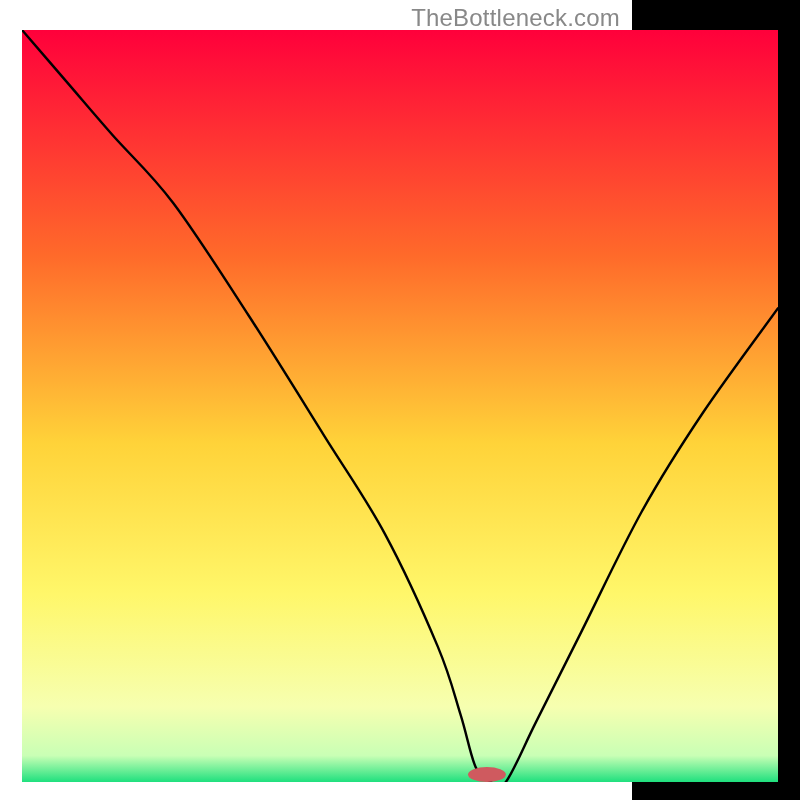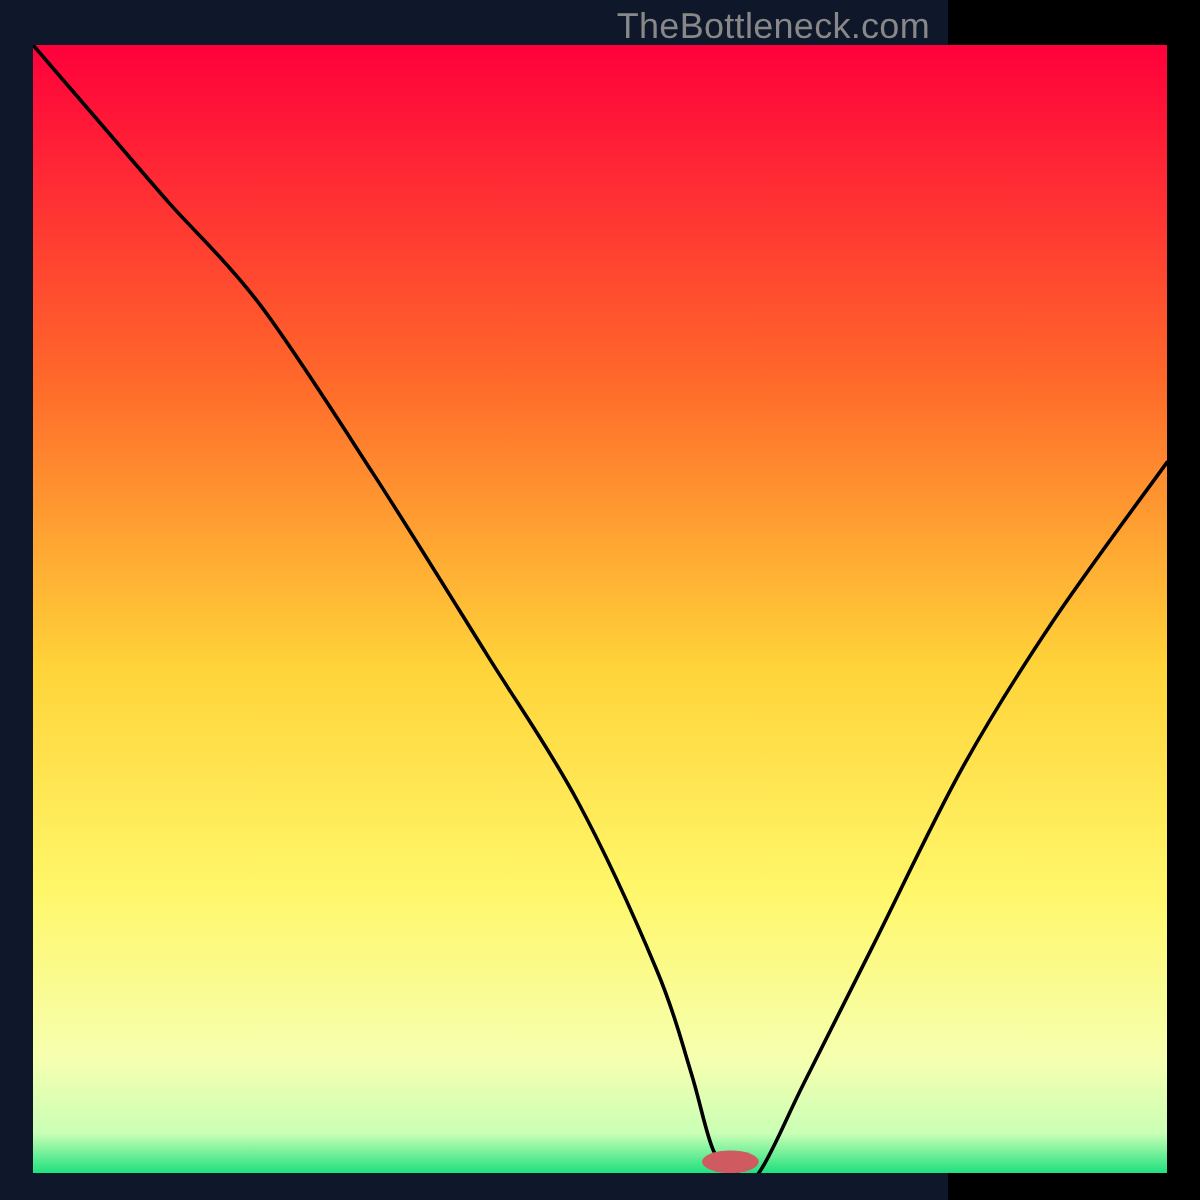--- a/index.html
+++ b/index.html
@@ -7,21 +7,21 @@
     padding: 0;
     width: 800px;
     height: 800px;
     background: #000;
     overflow: hidden;
   }
   .frame {
     position: relative;
     width: 632px;
     height: 800px;
-    background: #0f172a;
+    background: #ffffff;
   }
   .watermark {
     position: absolute;
     top: 4px;
     right: 12px;
     color: #888;
     font-family: Arial, Helvetica, sans-serif;
     font-size: 24px;
     letter-spacing: 0.2px;
     user-select: none;

